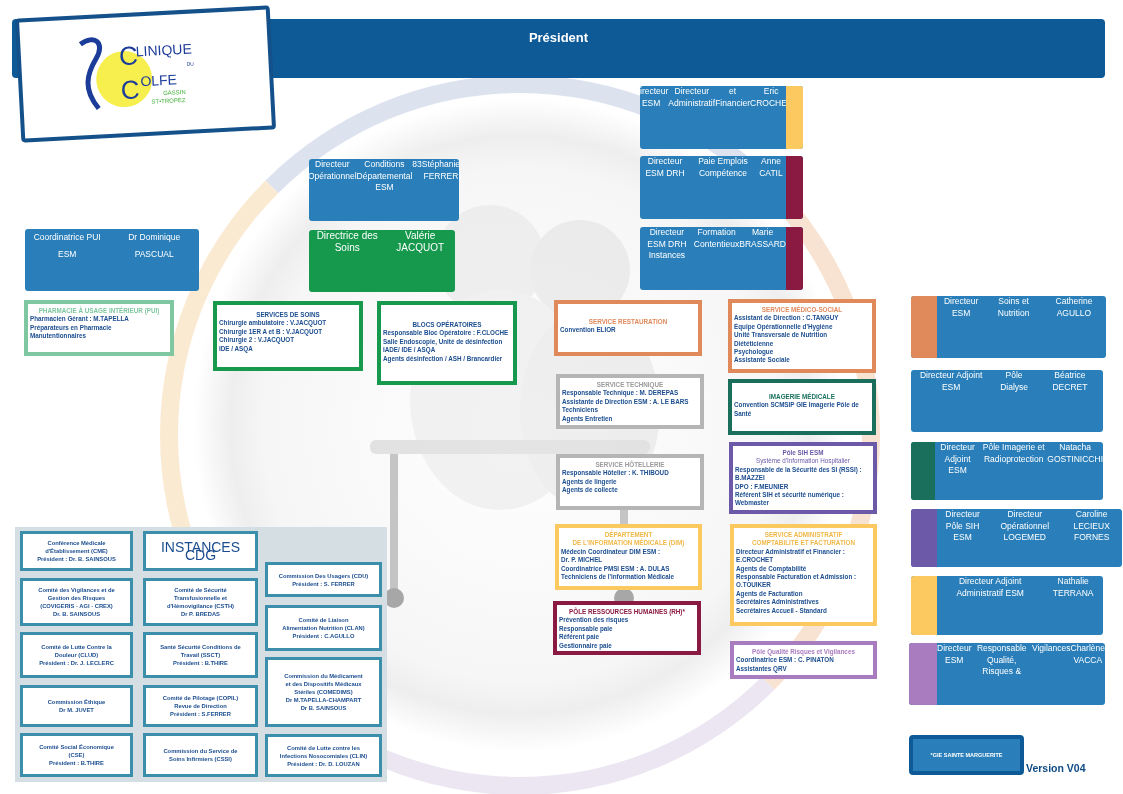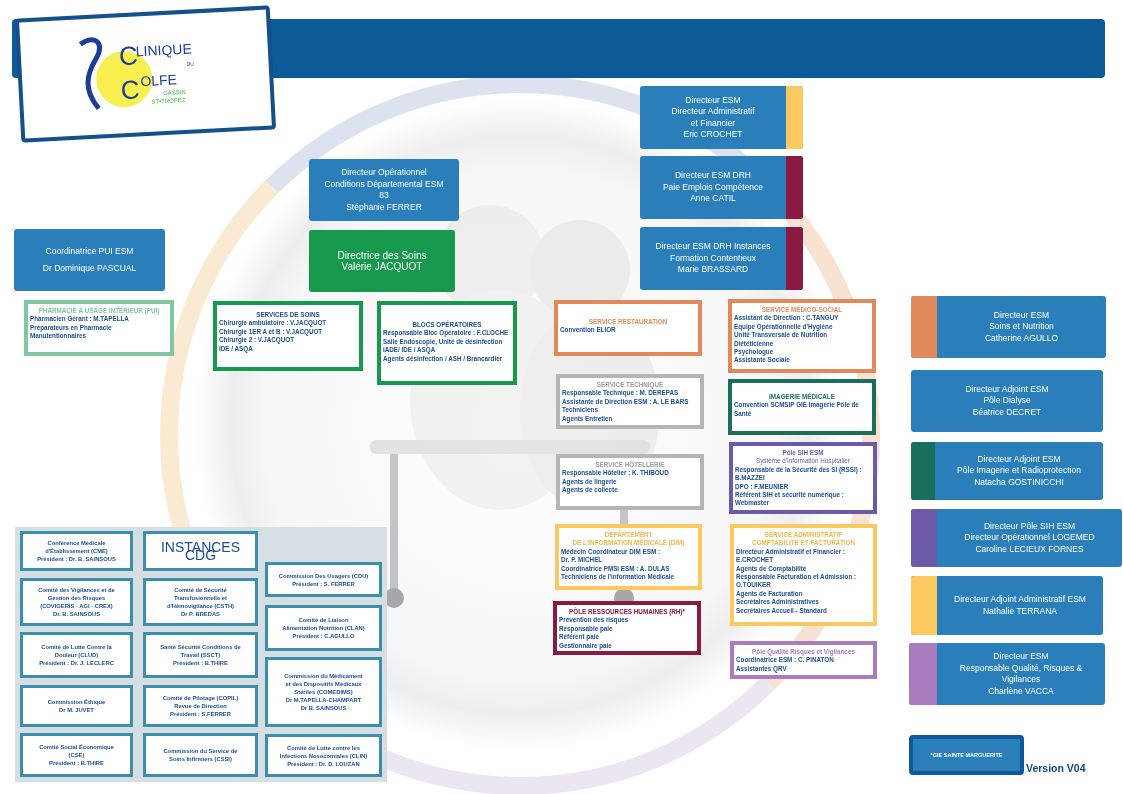--- a/index.html
+++ b/index.html
@@ -12,21 +12,21 @@
     border: 18px solid transparent;
     border-top-color: #d5dcec; border-right-color: #f7dcc6; border-bottom-color: #e7e1ef; border-left-color: #fbe6c8; opacity: .8; }
   .bg-figure { position: absolute; left: 350px; top: 200px; width: 330px; height: 420px; opacity: .55; }
 
   .header-bar { position: absolute; left: 12px; top: 19px; width: 1093px; height: 59px; background: #0e5a96; border-radius: 4px;
     color: #ffffff; text-align: center; font-weight: bold; font-size: 13px; line-height: 18px; padding-top: 10px; }
   .logo-card { position: absolute; left: 18px; top: 12px; width: 255px; height: 124px; background: #ffffff;
     border: 4px solid #14508a; border-radius: 4px; transform: rotate(-3deg); }
   .logo-inner { position: absolute; left: 40px; top: 10px; width: 160px; height: 95px; }
 
-  .box { position: absolute; display: flex; flex-direction: column; justify-content: center; align-items: center; text-align: center; }
+  .box { position: absolute; display: flex; flex-direction: row; justify-content: center; align-items: flex-start; text-align: center; }
   .blue { background: #2a7fba; color: #ffffff; border-radius: 3px; font-size: 8.5px; line-height: 11.5px; }
   .green { background: #16984d; color: #ffffff; border-radius: 3px; font-size: 10px; line-height: 11.5px; }
   .stripe { position: absolute; top: 0; bottom: 0; width: 17px; border-radius: 0 3px 3px 0; }
   .stripe-left { position: absolute; top: 0; bottom: 0; left: 0; width: 26px; border-radius: 3px 0 0 3px; }
 
   .svc { position: absolute; background: #ffffff; border-width: 4px; border-style: solid; padding: 3px 2px; font-size: 6.3px; line-height: 8.4px; color: #1b4d8f; font-weight: bold; }
   .svc .t { text-align: center; font-weight: bold; }
   .svc .l { display: block; white-space: nowrap; overflow: hidden; }
 
   .inst-bg { position: absolute; left: 15px; top: 527px; width: 372px; height: 255px; background: #d4dee3; }
@@ -47,20 +47,21 @@
   <ellipse cx="150" cy="200" rx="90" ry="110" fill="#e9e9e9"></ellipse>
   <ellipse cx="240" cy="210" rx="70" ry="100" fill="#e3e3e3"></ellipse>
   <rect x="20" y="240" width="280" height="14" rx="6" fill="#cfcfcf"></rect>
   <rect x="40" y="254" width="8" height="140" fill="#9a9a9a"></rect>
   <rect x="270" y="254" width="8" height="140" fill="#9a9a9a"></rect>
   <circle cx="44" cy="398" r="10" fill="#666"></circle>
   <circle cx="274" cy="398" r="10" fill="#666"></circle>
 </svg>
 
 <div class="header-bar">
+  <div>Président</div>
 </div>
 
 <div class="logo-card">
   <svg class="logo-inner" viewBox="0 0 160 95">
     <circle cx="62" cy="52" r="28" fill="#f4ec2e" opacity=".85"></circle>
     <path d="M20 15 C35 5, 45 15, 35 30 C25 45, 20 60, 35 80" stroke="#1c3c9a" stroke-width="5" fill="none"></path>
     <text x="58" y="38" font-size="26" fill="#1c3c9a" font-family="Liberation Sans, sans-serif">C</text>
     <text x="75" y="30" font-size="14" fill="#1c3c9a" font-family="Liberation Sans, sans-serif">LINIQUE</text>
     <text x="125" y="42" font-size="5" fill="#1c3c9a" font-family="Liberation Sans, sans-serif">DU</text>
     <text x="58" y="72" font-size="26" fill="#1c3c9a" font-family="Liberation Sans, sans-serif">C</text>
@@ -93,21 +94,21 @@
 <div class="box blue" style="left:309px;top:159px;width:150px;height:62px;">
   <div>Directeur Opérationnel</div>
     <div>Conditions Départemental ESM</div>
     <div>83</div>
     <div>Stéphanie  FERRER</div>
 </div>
 <div class="box green" style="left:309px;top:230px;width:146px;height:62px;">
   <div>Directrice des Soins</div>
     <div>Valérie JACQUOT</div>
 </div>
-<div class="box blue" style="left:14px;top:229px;width:151px;height:62px;line-height:17px;">
+<div class="box blue" style="left:25px;top:229px;width:174px;height:62px;line-height:17px;">
   <div>Coordinatrice PUI ESM</div>
     <div>Dr Dominique PASCUAL</div>
 </div>
 
 <div class="box blue" style="left:911px;top:296px;width:195px;height:62px;padding-left:26px;">
   <div class="stripe-left" style="background:#e08a5c;"></div>
   <div>Directeur ESM</div>
     <div>Soins et Nutrition</div>
     <div>Catherine AGULLO</div>
 </div>

